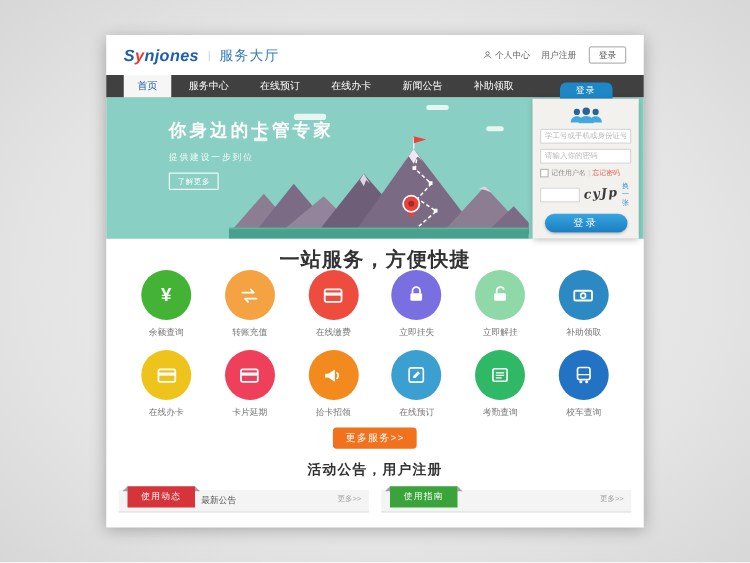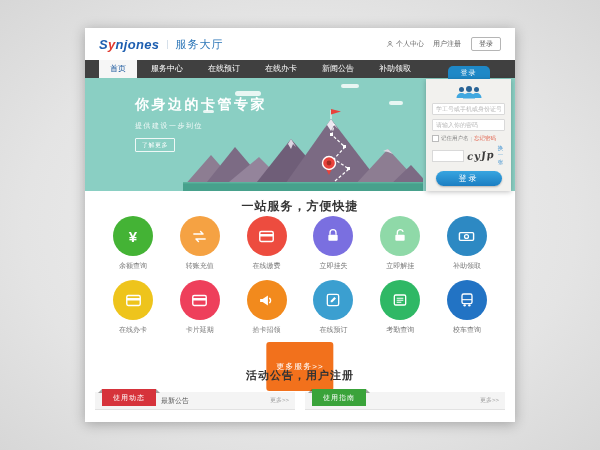--- a/index.html
+++ b/index.html
@@ -49,30 +49,30 @@
   .lp-forgot{color:#e2604a;cursor:pointer;}
   .lp-cap-row{display:flex;align-items:center;margin-bottom:5px;}
   .lp-cap-input{width:32px;height:12px;border:1px solid #d9d9d9;background:#fff;font-size:6px;padding:0 2px;box-sizing:border-box;outline:none;}
   .lp-cap-word{font-size:10px;font-style:italic;font-weight:bold;color:#3a3a3a;margin:0 3px;
     font-family:"DejaVu Serif",serif;transform:rotate(-4deg);letter-spacing:1px;}
   .lp-refresh{font-size:5.5px;color:#3a8fd0;cursor:pointer;}
   .lp-submit{display:block;width:66px;height:15px;margin:3px auto 0;background:linear-gradient(#38a5e0,#1b7ec2);
     border:none;border-radius:8px;color:#fff;font-size:8px;line-height:15px;text-align:center;
     box-shadow:0 1px 2px rgba(0,0,0,.25);letter-spacing:2px;cursor:pointer;}
   
-  .svc-title{position:absolute;top:170px;left:0;width:100%;text-align:center;font-size:12px;font-weight:bold;color:#333;letter-spacing:1px;}
+  .svc-title{position:absolute;top:170px;left:0;width:100%;text-align:center;font-size:16px;font-weight:bold;color:#333;letter-spacing:1px;}
   .svc-row{position:absolute;left:24px;right:24px;display:flex;justify-content:space-between;}
   .svc-row.r1{top:188px;}
   .svc-row.r2{top:252px;}
   .svc{width:48px;text-align:center;cursor:pointer;}
   .svc-circle{width:40px;height:40px;border-radius:50%;margin:0 auto;display:flex;align-items:center;justify-content:center;color:#fff;}
   .svc-circle .yen{font-size:15px;font-weight:bold;line-height:1;}
   .svc-label{font-size:7px;color:#777;margin-top:5px;}
   .more-btn{position:absolute;top:314px;left:50%;transform:translateX(-50%);background:#f2711c;color:#fff;
-    font-size:8px;padding:19px 10px;border-radius:3px;cursor:pointer;letter-spacing:1px;}
+    font-size:8px;padding:3px 10px;border-radius:3px;cursor:pointer;letter-spacing:1px;}
   
   .ann-title{position:absolute;top:340px;left:0;width:100%;text-align:center;font-size:11px;font-weight:bold;color:#333;letter-spacing:1px;}
   .ann-bar{position:absolute;top:364px;height:17px;background:#f4f4f4;border-bottom:1px solid #e2e2e2;}
   .ann-left{left:10px;width:200px;}
   .ann-right{left:220px;width:200px;}
   .ribbon{position:absolute;top:-3px;left:7px;min-width:44px;height:17px;line-height:17px;text-align:center;
     color:#fff;font-size:7px;padding:0 5px;letter-spacing:1px;cursor:pointer;}
   .ribbon-red{background:#d6333b;}
   .ribbon-green{background:#3aa33a;}
   .ribbon:before{content:"";position:absolute;left:-4px;top:0;border-top:4px solid transparent;border-right:4px solid rgba(0,0,0,.35);}

